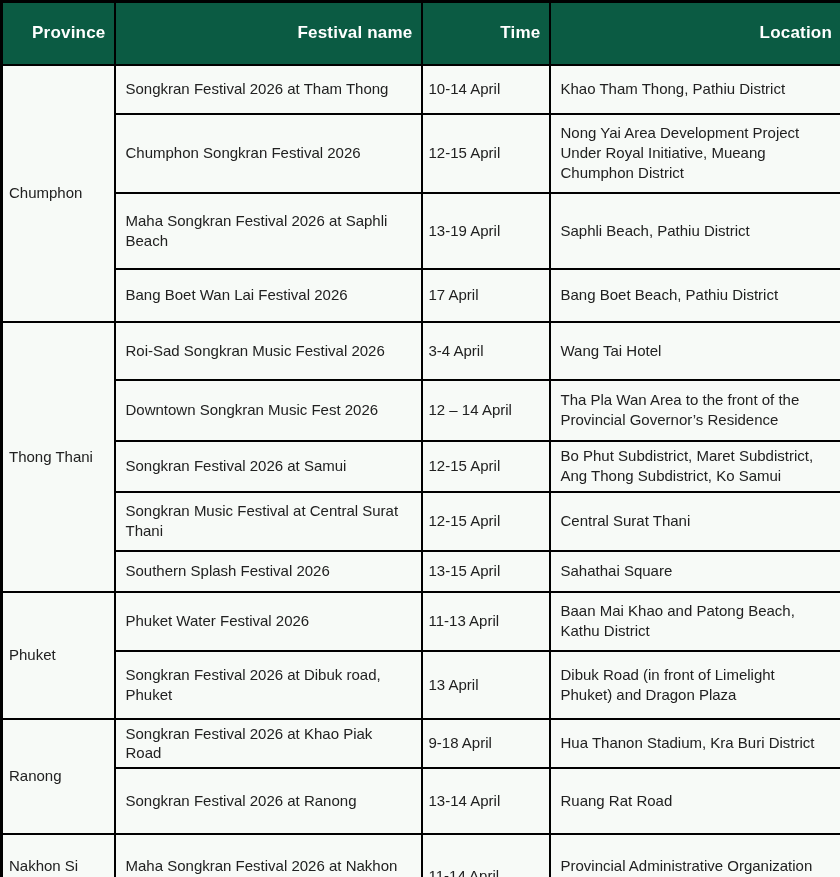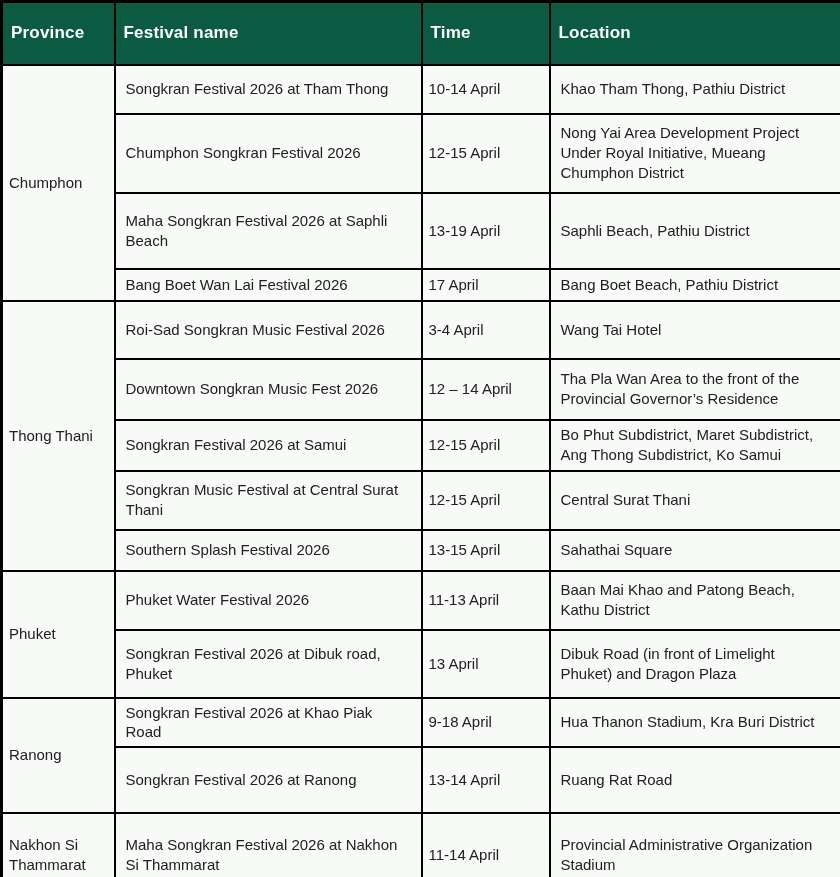--- a/index.html
+++ b/index.html
@@ -18,21 +18,21 @@
   thead tr {
     height: 63px;
   }
   th {
     background: var(--header-bg, #0b5b43);
     color: var(--header-text, #fff);
     font-size: 17px;
     font-weight: 700;
     border: 2px solid var(--border-color, #000);
     padding: 4px 8px;
-    text-align: left;
+    text-align: right;
     vertical-align: middle;
     letter-spacing: 0.2px;
   }
   td {
     border: 2px solid var(--border-color, #000);
     color: var(--body-text, #222);
     font-size: 15px;
     line-height: 1.32;
     text-align: left;
     vertical-align: middle;
@@ -70,21 +70,21 @@
       <tr style="height: 79px;">
         <td class="festival-cell">Chumphon Songkran Festival 2026</td>
         <td class="time-cell">12-15 April</td>
         <td class="location-cell">Nong Yai Area Development Project Under Royal Initiative, Mueang Chumphon District</td>
       </tr>
       <tr style="height: 76px;">
         <td class="festival-cell">Maha Songkran Festival 2026 at Saphli Beach</td>
         <td class="time-cell">13-19 April</td>
         <td class="location-cell">Saphli Beach, Pathiu District</td>
       </tr>
-      <tr style="height: 32px; margin-top: 21px;">
+      <tr style="height: 53px; margin-top: 21px;">
         <td class="festival-cell">Bang Boet Wan Lai Festival 2026</td>
         <td class="time-cell">17 April</td>
         <td class="location-cell">Bang Boet Beach, Pathiu District</td>
       </tr>
       <tr style="height: 58px;">
         <td class="province-cell" rowspan="5">Thong Thani</td>
         <td class="festival-cell">Roi-Sad Songkran Music Festival 2026</td>
         <td class="time-cell">3-4 April</td>
         <td class="location-cell">Wang Tai Hotel</td>
       </tr>

